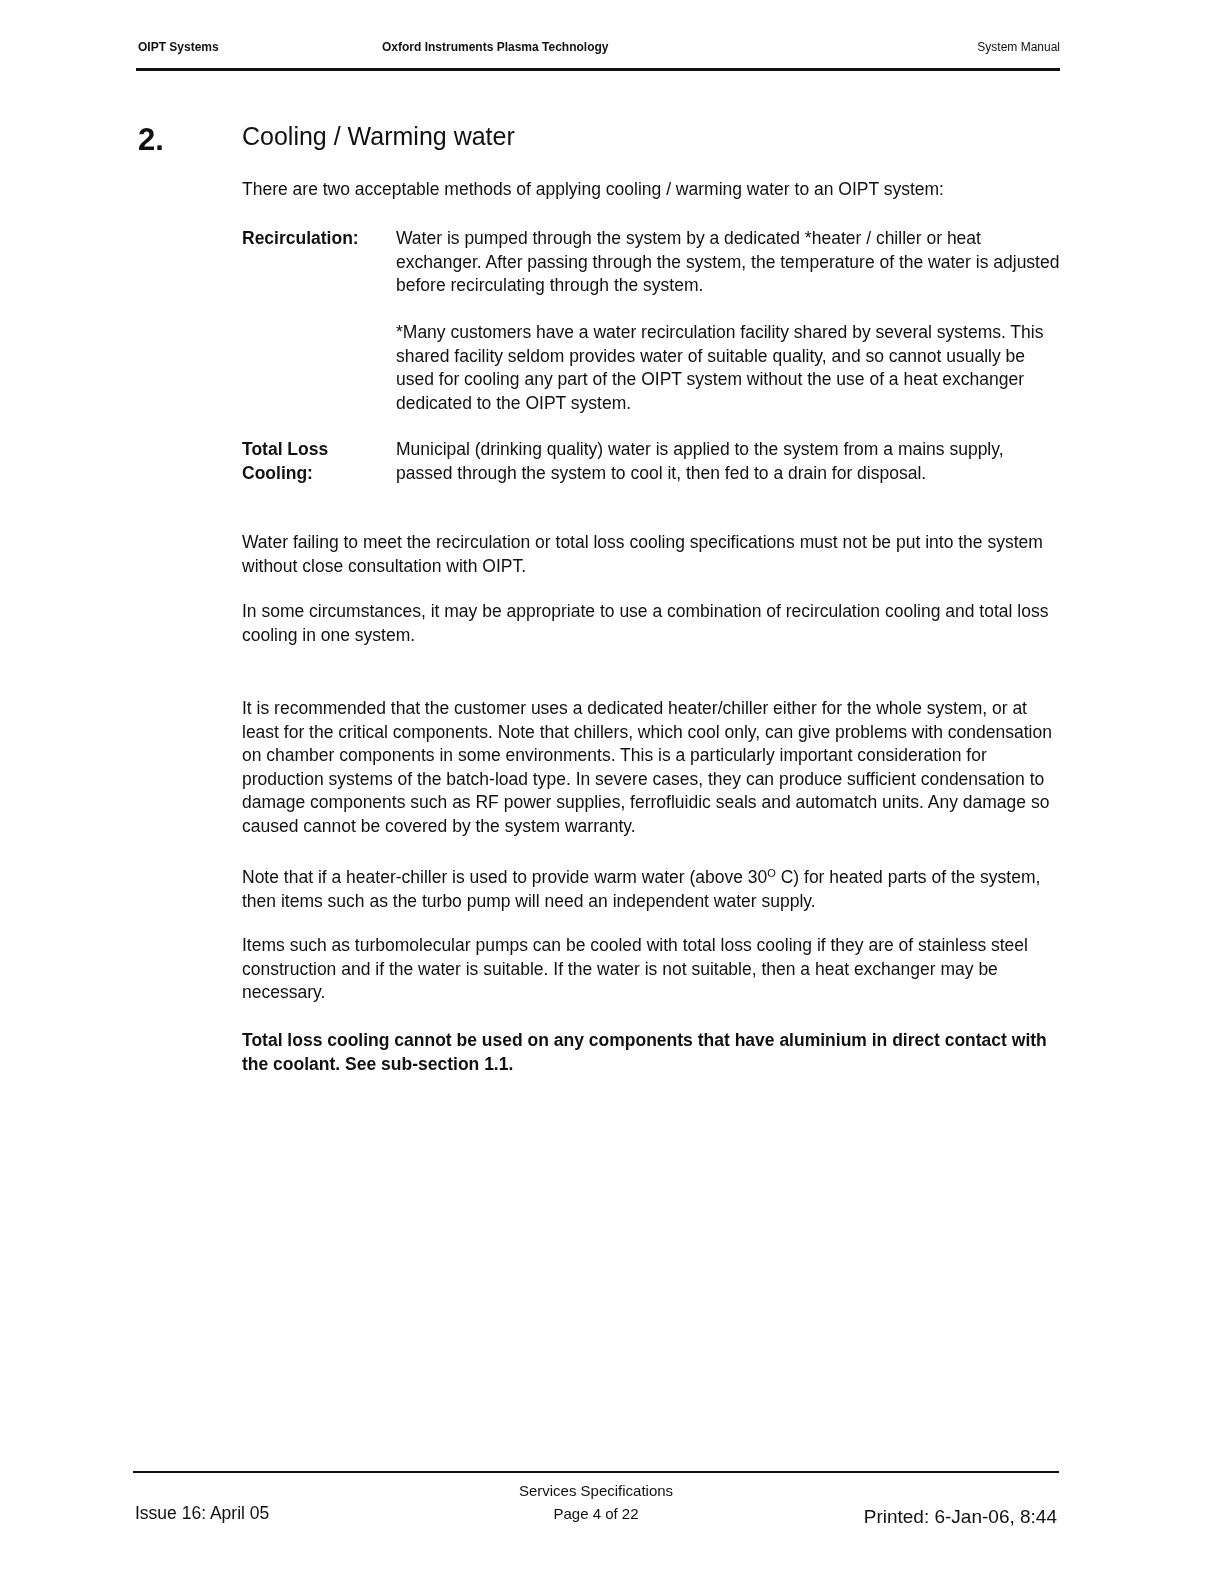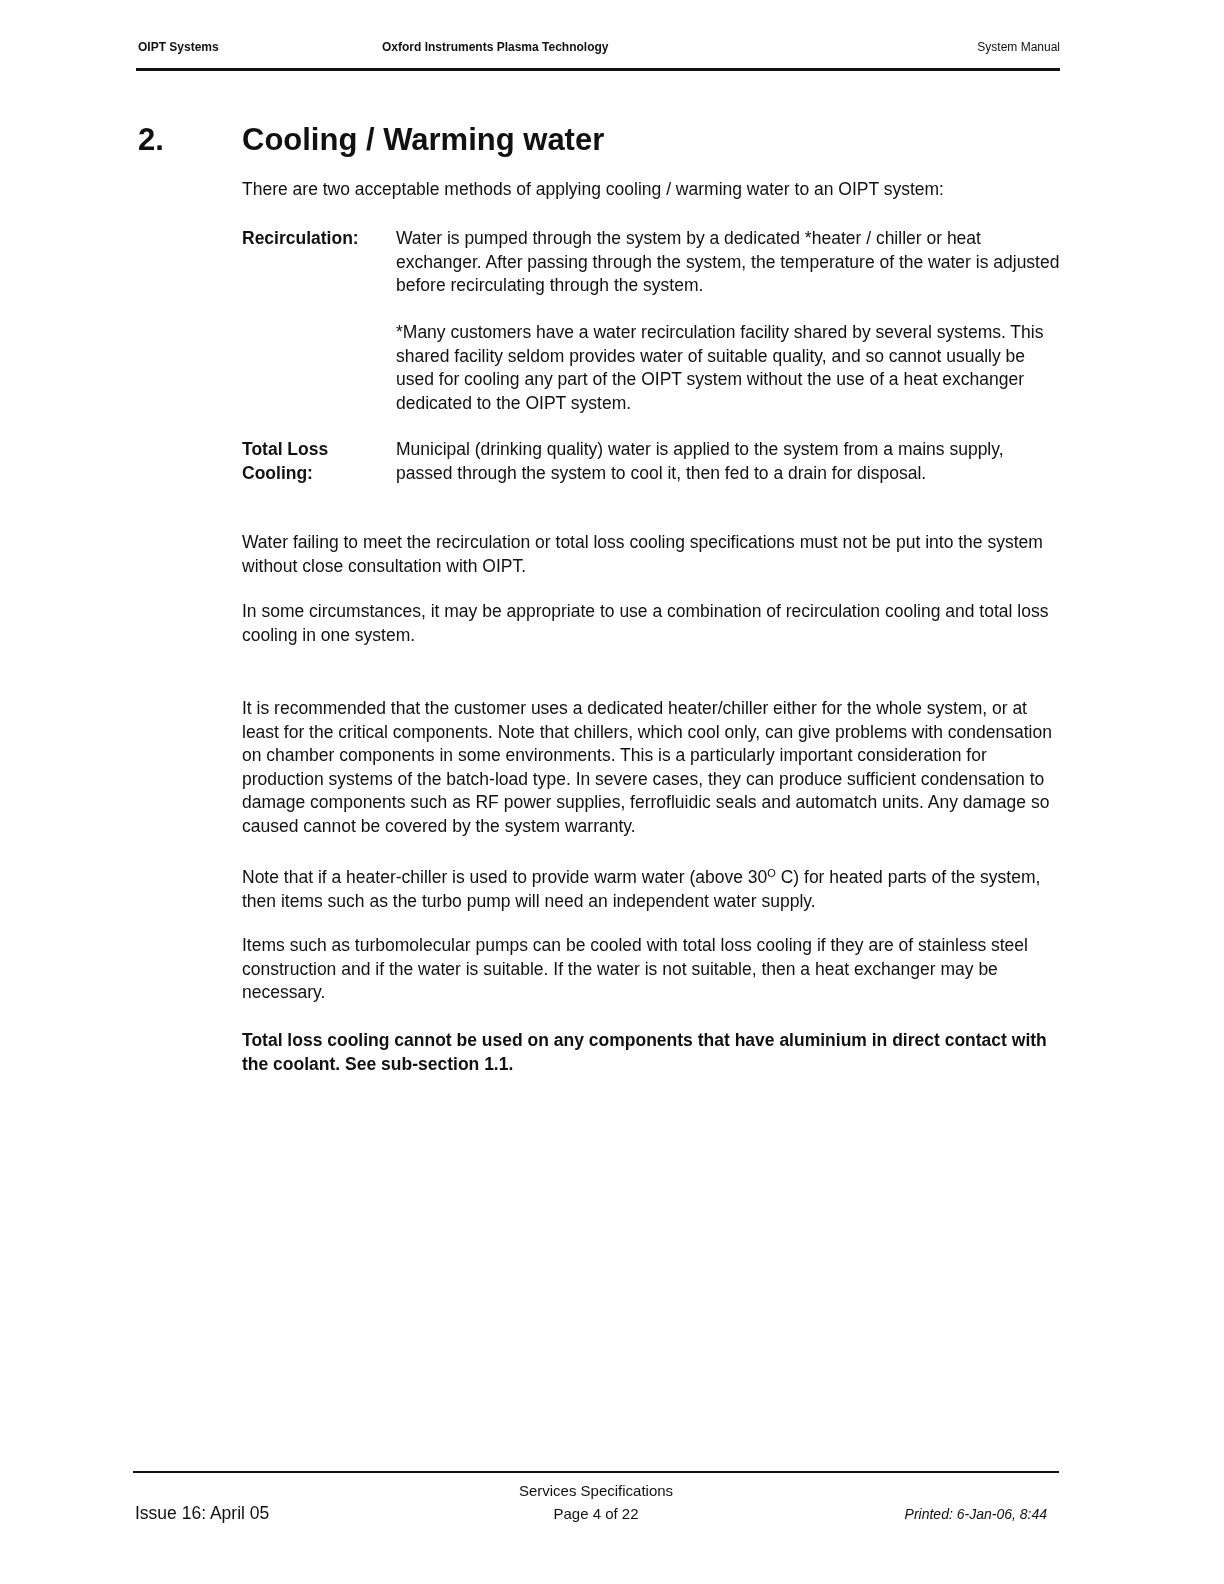--- a/index.html
+++ b/index.html
@@ -11,21 +11,21 @@
   .header {
     position: absolute; left: 136px; top: 38px; width: 924px; height: 30px;
     border-bottom: 3px solid #111;
   }
   .header span { position: absolute; top: 2px; font-size: 12px; }
   .h-left { left: 2px; font-weight: bold; }
   .h-mid { left: 246px; font-weight: bold; }
   .h-right { right: 0; margin-left: 8px; }
 
   .sec-num { position: absolute; left: 138px; top: 122px; font-size: 31px; font-weight: bold; }
-  .sec-title { position: absolute; left: 242px; top: 122px; font-size: 31px; font-weight: bold; }
+  .sec-title { position: absolute; left: 242px; top: 122px; font-size: 25px; font-weight: normal; }
 
   .body-text { position: absolute; left: 242px; width: 818px; font-size: 17.5px; line-height: 23.5px; }
   .intro { top: 178px; }
 
   .def-row { position: absolute; left: 242px; width: 818px; font-size: 17.5px; line-height: 23.5px; }
   .def-term { position: absolute; left: 0; top: 0; width: 150px; font-weight: bold; }
   .def-desc { position: absolute; left: 154px; top: 0; width: 668px; }
   .def-desc p { margin: 0 0 23.5px 0; }
   .def-desc p:last-child { margin-bottom: 0; }
 
@@ -42,21 +42,21 @@
   sup { font-size: 11px; vertical-align: 6px; }
 
   .footer {
     position: absolute; left: 133px; top: 1471px; width: 926px;
     border-top: 2px solid #111;
   }
   .f-center { position: absolute; left: 0; width: 926px; text-align: center; font-size: 15px; line-height: 23px; }
   .f-c1 { top: 6px; }
   .f-c2 { top: 29px; }
   .f-left { position: absolute; left: 2px; top: 30px; font-size: 17.5px; }
-  .f-right { position: absolute; right: 12px; top: 33px; font-size: 14px; font-style: italic; }
+  .f-right { position: absolute; right: 2px; top: 33px; font-size: 19px; }
 </style>
 </head>
 <body>
 
 <div class="header">
   <span class="h-left">OIPT Systems</span>
   <span class="h-mid">Oxford Instruments Plasma Technology</span>
   <span class="h-right">System Manual</span>
 </div>
 

